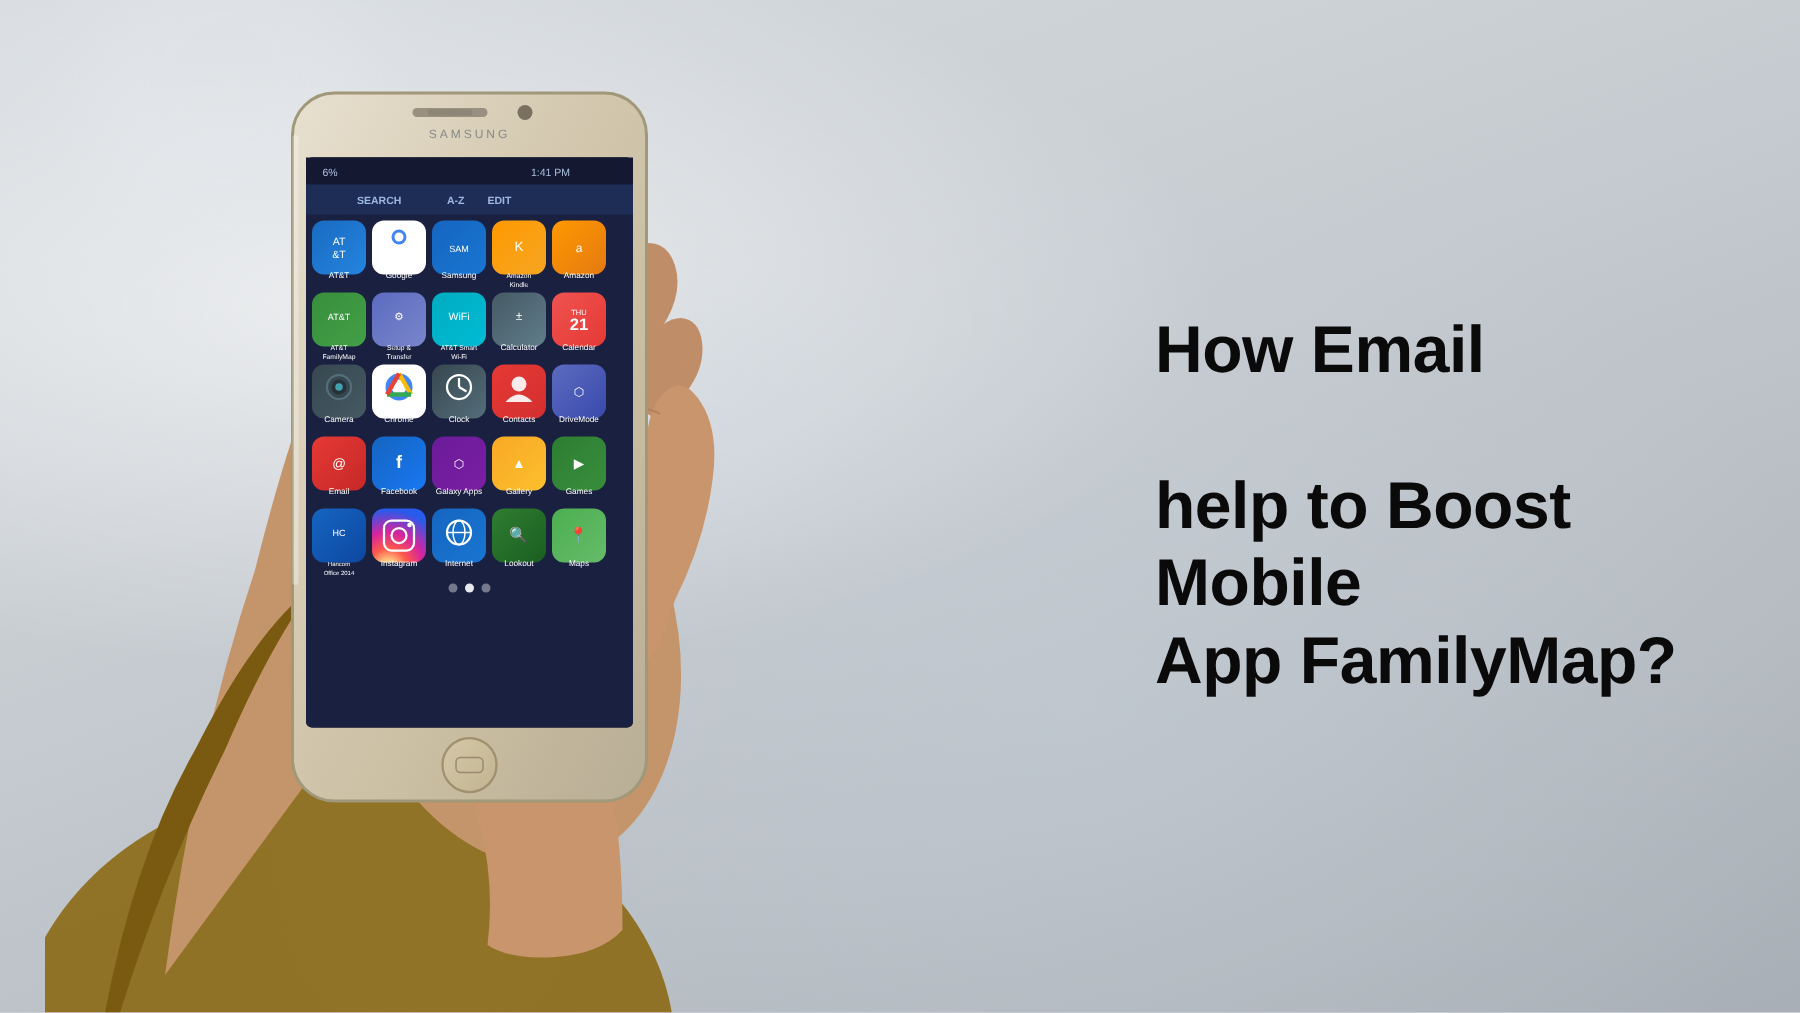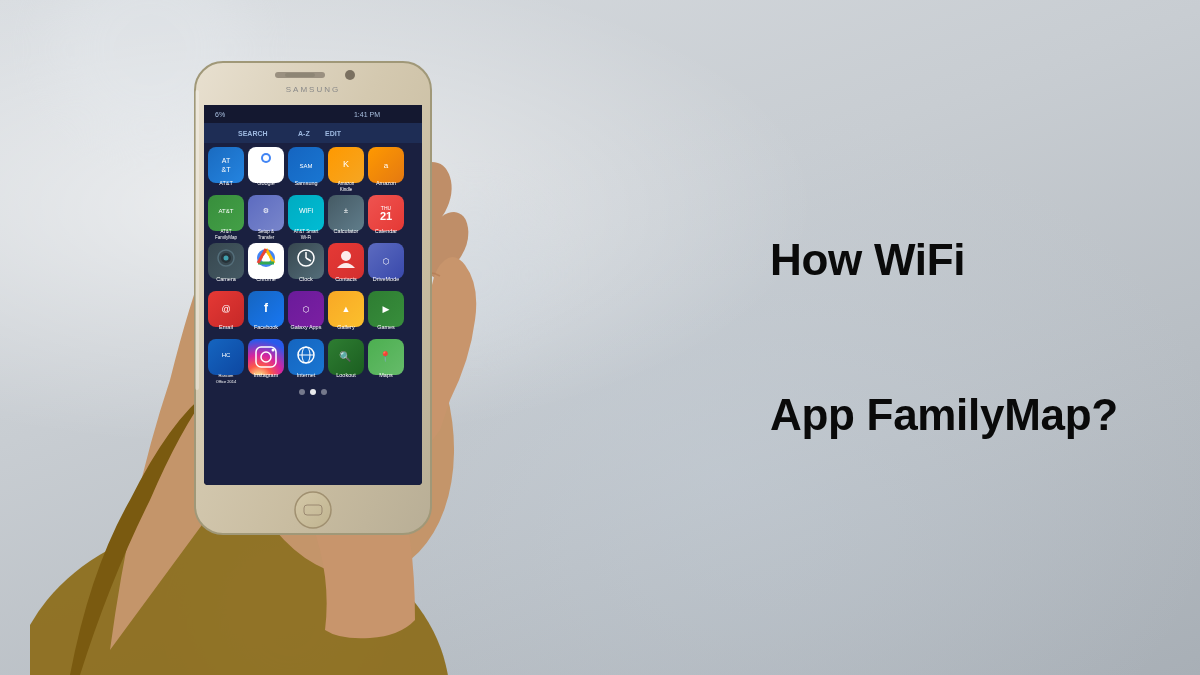--- a/index.html
+++ b/index.html
@@ -384,20 +384,20 @@
         <linearGradient id="homeBtnGrad" x1="0%" y1="0%" x2="100%" y2="100%">
           <stop offset="0%" stop-color="#d4c8a8"></stop>
           <stop offset="100%" stop-color="#c0b490"></stop>
         </linearGradient>
       </defs>
     </svg>
   </div>
 
   <div class="text-overlay">
     <h1 class="headline-text">
-      <span>How WiFi</span><br>
+      <span>How Email</span><br>
       <br>
-      <br>
+      <span>help to Boost Mobile</span><br>
       <span>App FamilyMap?</span>
     </h1>
   </div>
 
 </div>
 
 </body></html>

